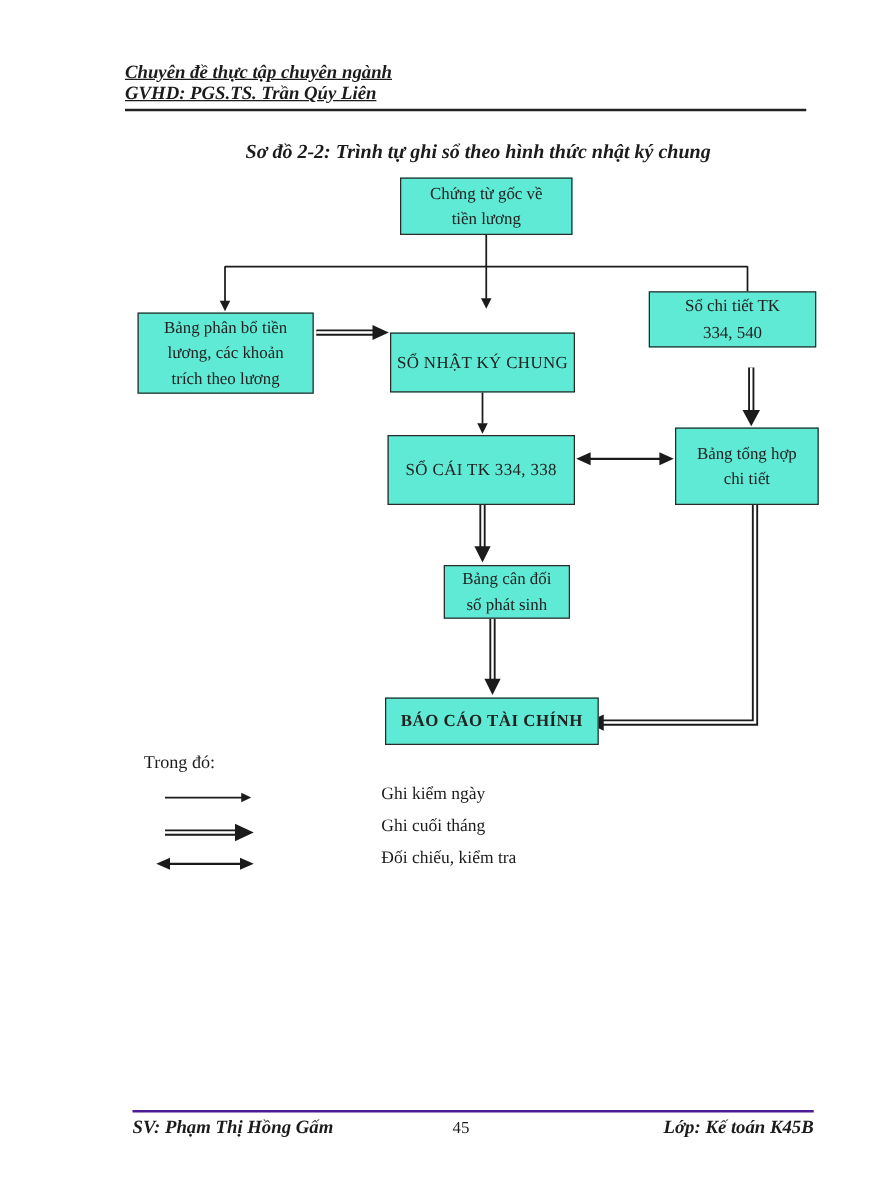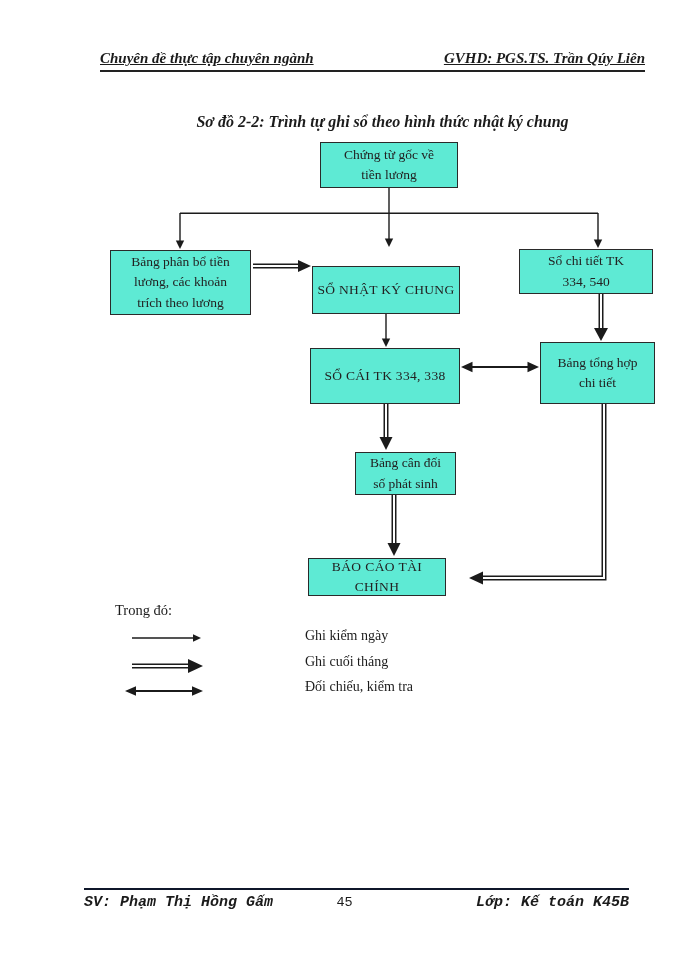--- a/index.html
+++ b/index.html
@@ -12,20 +12,21 @@
     color:#1b1b1b;
     overflow:hidden;
   }
   
   .header{
     position:absolute;left:100px;top:50px;width:545px;
     display:flex;justify-content:space-between;
     font-style:italic;font-weight:700;font-size:15px;
     border-bottom:2px solid #222;
     padding-bottom:3px;
+    flex-direction:column;
   }
   .header span{text-decoration:underline;}
   
   .title{
     position:absolute;left:0;top:113px;width:100%;
     box-sizing:border-box;padding-left:65px;
     text-align:center;
     font-style:italic;font-weight:700;font-size:16px;
   }
   
@@ -36,46 +37,45 @@
     display:flex;flex-direction:column;justify-content:center;align-items:center;
     text-align:center;
     font-size:13.5px;line-height:1.5;color:#222;
     box-sizing:border-box;
     z-index:2;
   }
   .box span{display:block;}
   .b-chungtu{left:320px;top:142px;width:138px;height:46px;}
   .b-phanbo{left:110px;top:250px;width:141px;height:65px;}
   .b-nhatky{left:312px;top:266px;width:148px;height:48px;letter-spacing:.3px;}
-  .b-chitiet{left:519px;top:249px;width:134px;height:45px;}
+  .b-chitiet{left:519px;top:233px;width:134px;height:45px;}
   .b-socai{left:310px;top:348px;width:150px;height:56px;letter-spacing:.3px;}
   .b-tonghop{left:540px;top:342px;width:115px;height:62px;}
   .b-candoi{left:355px;top:452px;width:101px;height:43px;}
-  .b-baocao{left:308px;top:558px;width:138px;height:38px;font-weight:400;letter-spacing:.4px;}
+  .b-baocao{left:308px;top:558px;width:171px;height:38px;font-weight:700;letter-spacing:.4px;}
   
   .connectors{position:absolute;left:0;top:0;z-index:1;}
   .thin{stroke:#1b1b1b;stroke-width:1.4;fill:none;}
   .mid{stroke:#1b1b1b;stroke-width:1.8;fill:none;}
   .dbl-b{stroke:#1b1b1b;stroke-width:5;fill:none;}
   .dbl-w{stroke:#ffffff;stroke-width:2;fill:none;}
   .head{fill:#1b1b1b;stroke:none;}
   
   .legend-intro{position:absolute;left:115px;top:602px;font-size:14.5px;}
   .legend-label{position:absolute;left:305px;font-size:14px;}
   .ll-0{top:628px;}
   .ll-1{top:654px;}
   .ll-2{top:679px;}
   
   .footer{
-    position:absolute;left:84px;top:888px;width:545px;
-    border-top:2px solid #0f172a;
+    position:absolute;left:106px;top:888px;width:545px;
+    border-top:2px solid #4c1d95;
     padding-top:4px;
     display:flex;justify-content:space-between;align-items:baseline;
     font-size:15px;
-    font-family:Liberation Mono, monospace;
   }
   .footer .f-side{font-style:italic;font-weight:700;}
   .footer .f-page{font-size:13.5px;transform:translateX(-30px);}
 </style>
 </head>
 <body>
 
 <div class="page">
 
   <div class="header">

